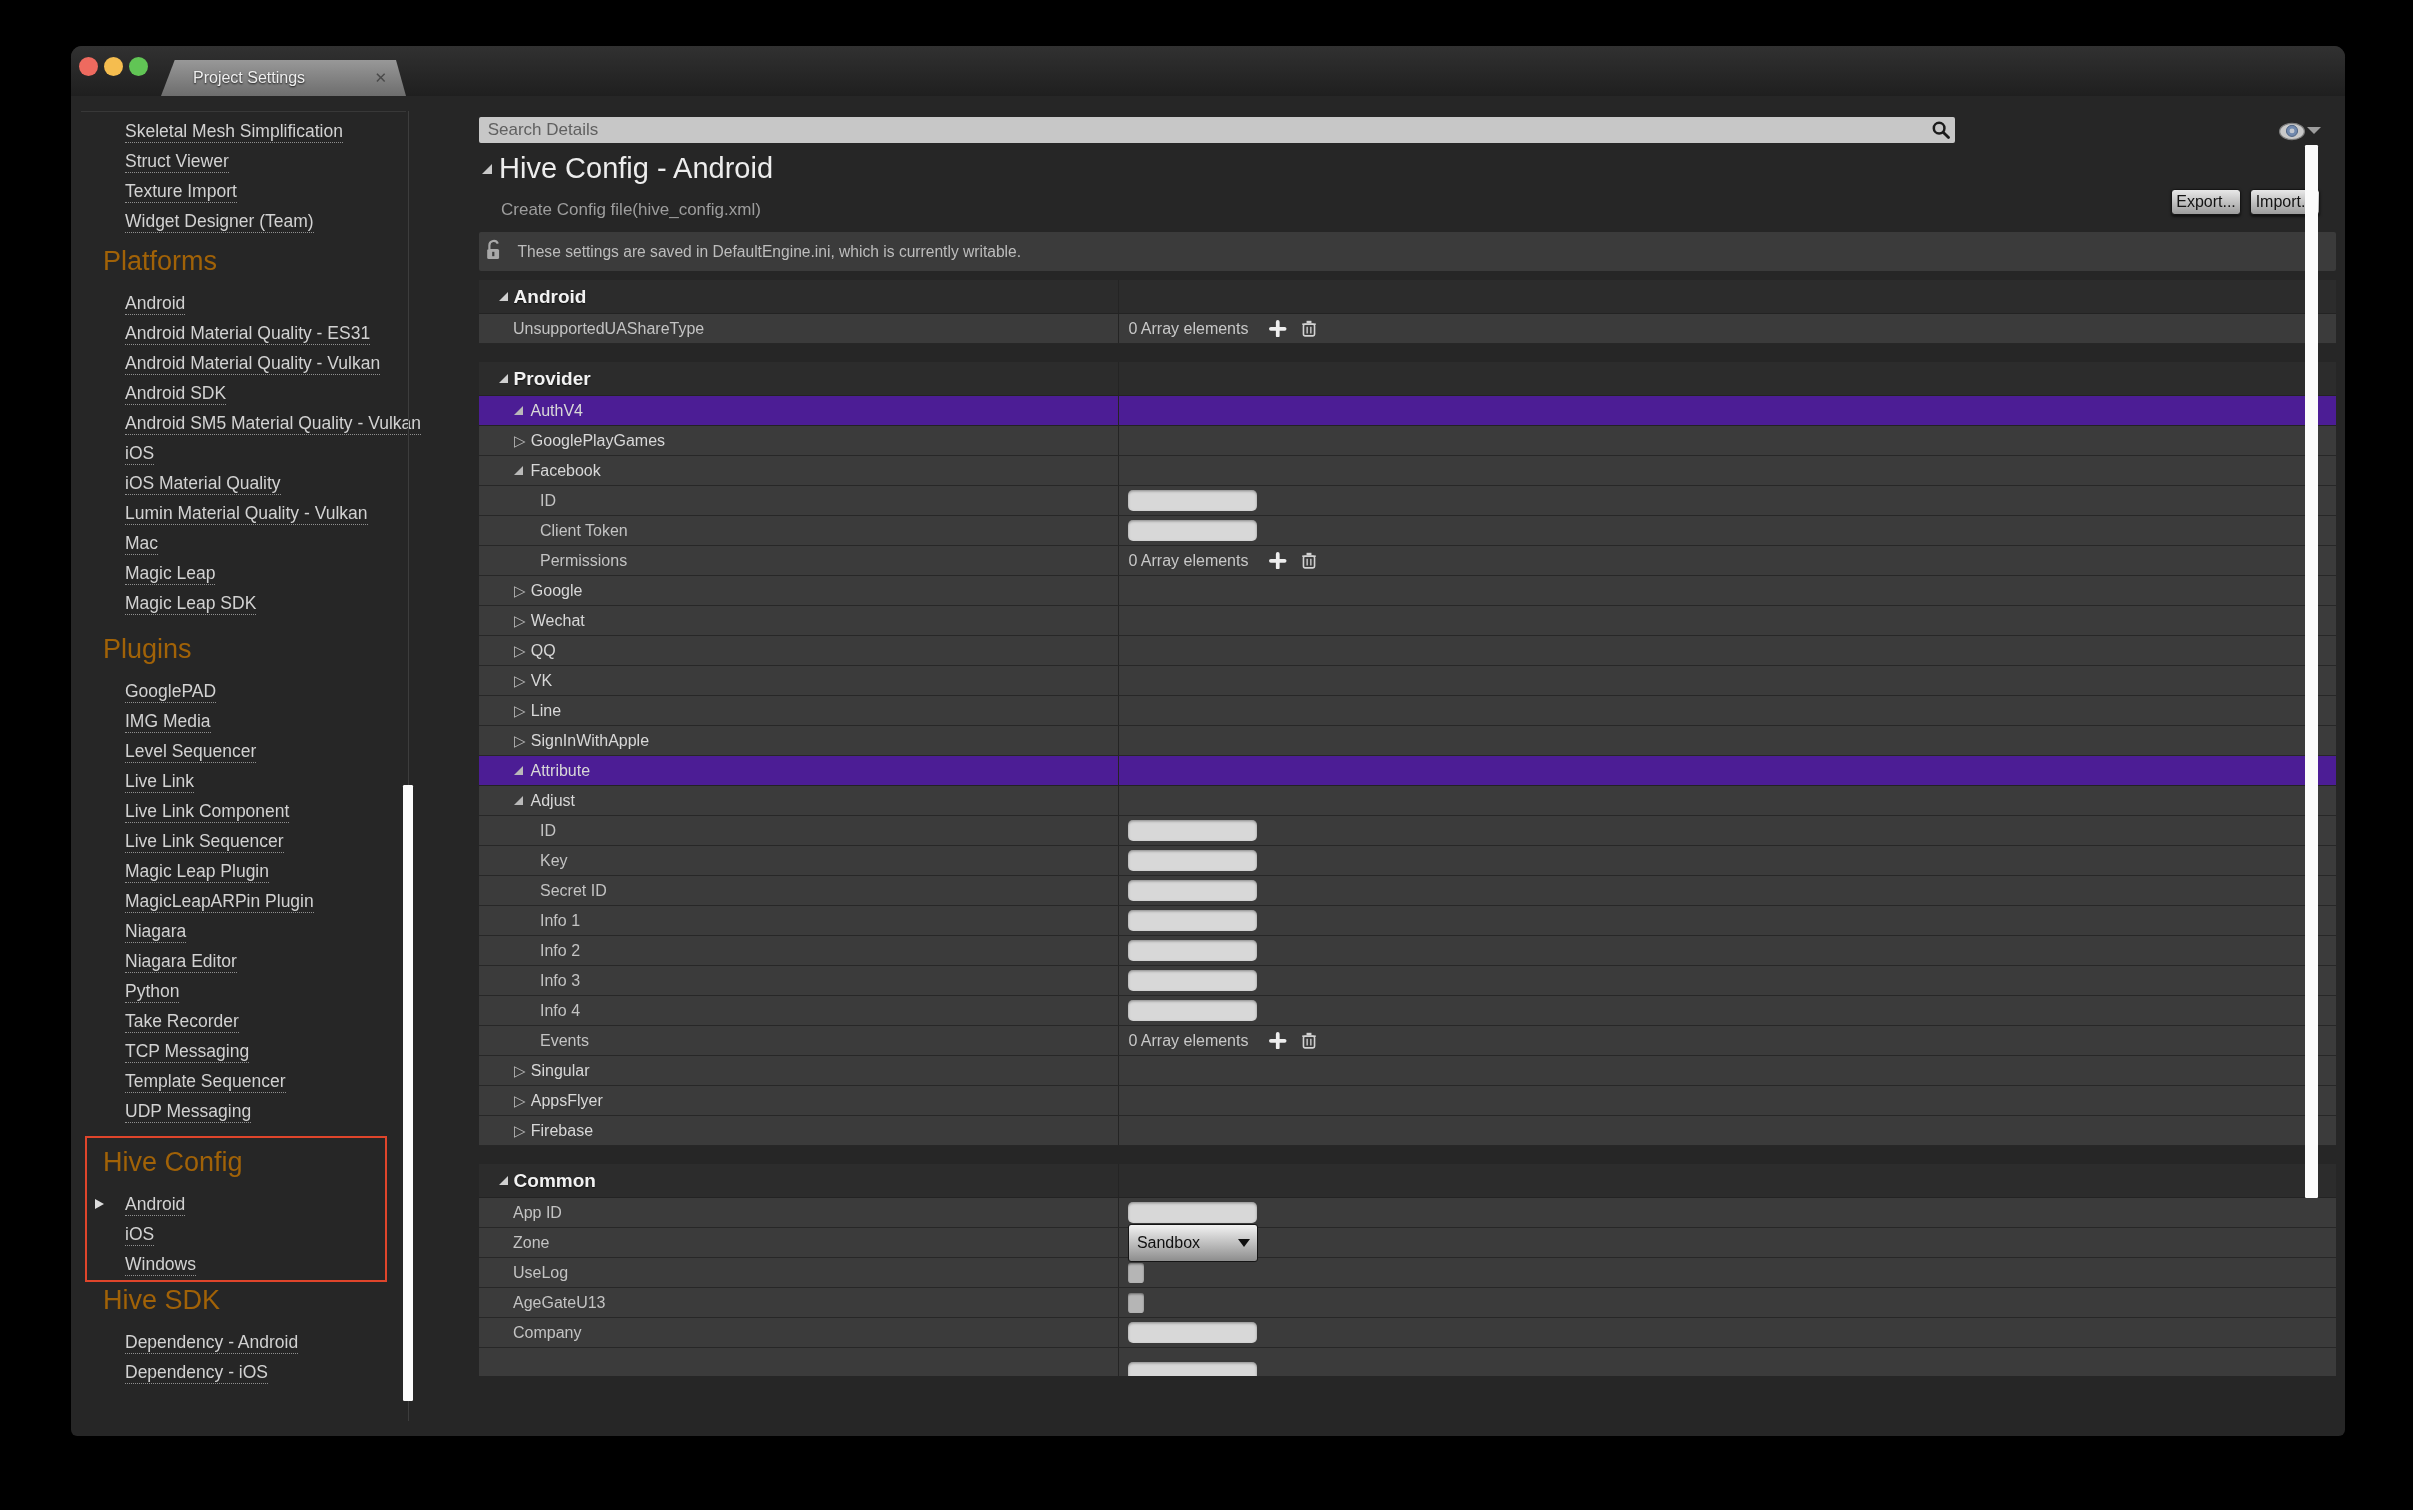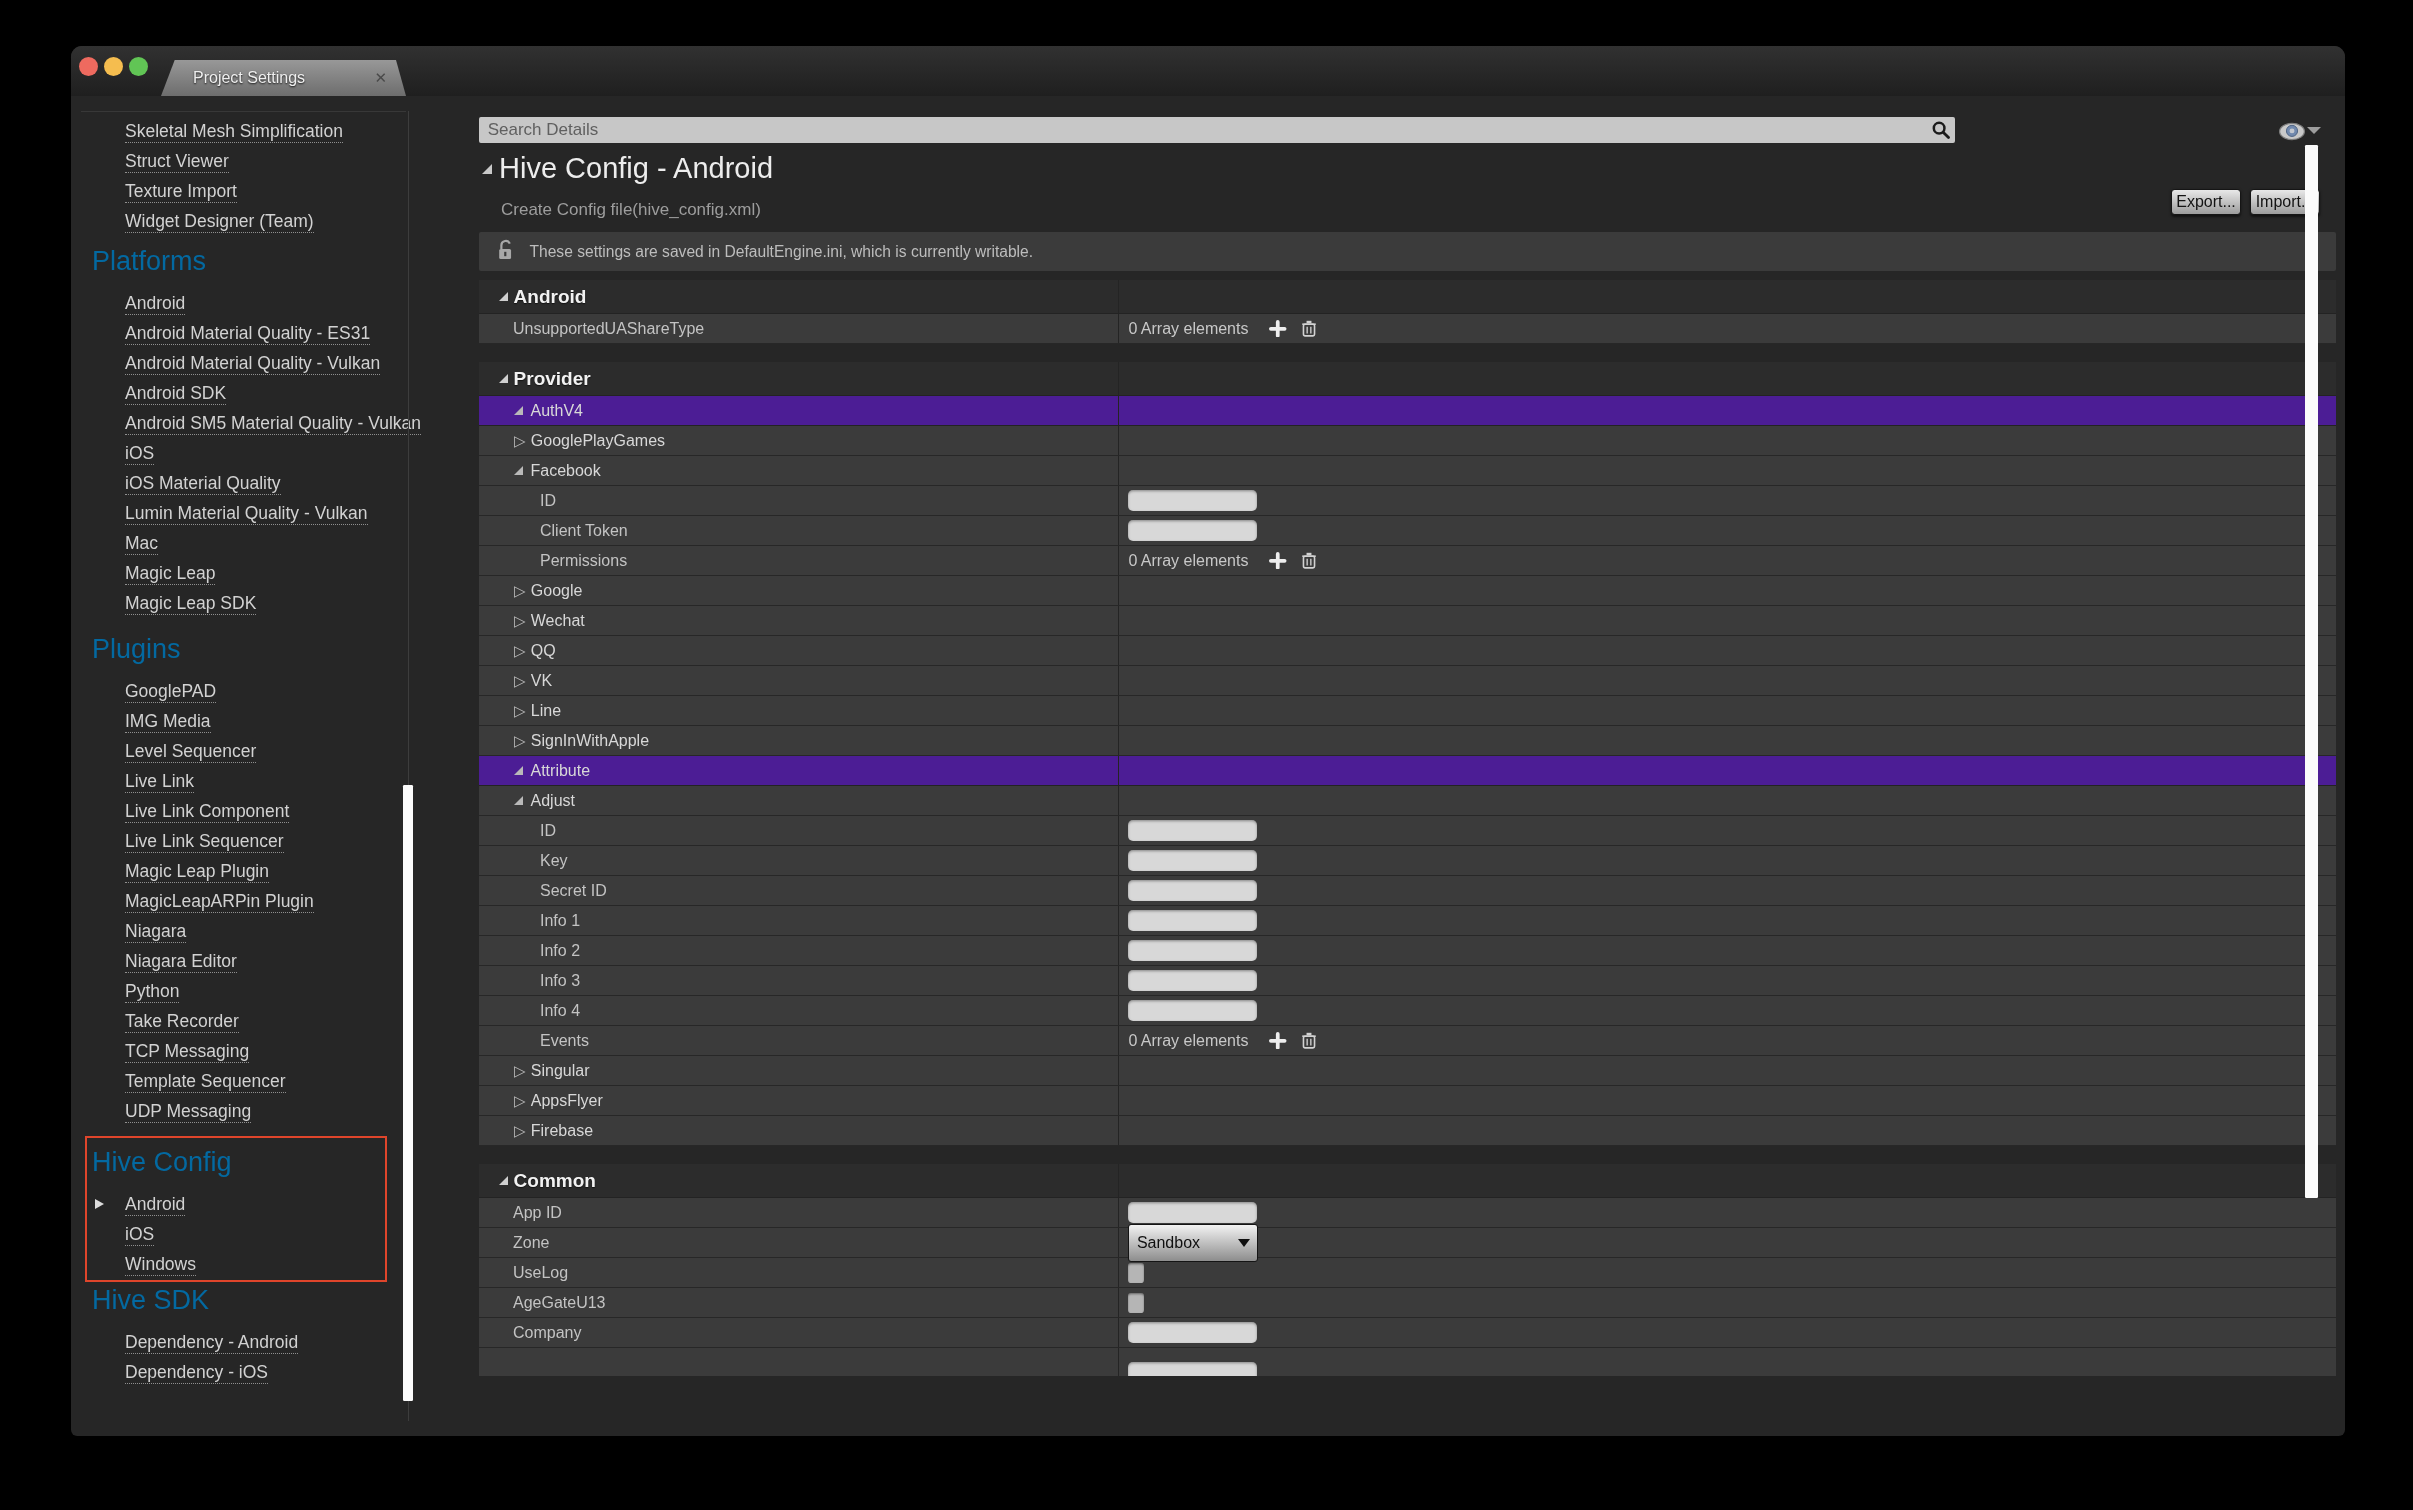--- a/index.html
+++ b/index.html
@@ -19,21 +19,21 @@
   
   .sb-line{position:absolute;left:408px;top:111px;width:1.2px;height:1310px;background:#3d3d3d;}
   .sb-topline{position:absolute;left:81px;top:111px;width:325px;height:1.2px;background:#383838;}
   .sb-thumb{position:absolute;left:403px;top:785px;width:10px;height:616px;background:#fbfbfb;border-radius:1.2px;z-index:6;}
   .sb-section{position:absolute;left:71px;width:331px;}
   #sb-top{top:116px}
   #sb-plat{top:245px}
   #sb-plug{top:633px}
   #sb-hive{top:1146px}
   #sb-sdk{top:1284px}
-  .sb-h{font-size:27px;color:#0369a1;padding-left:21px;line-height:32px;margin-bottom:11.2px;}
+  .sb-h{font-size:27px;color:#a16207;padding-left:32px;line-height:32px;margin-bottom:11.2px;}
   .sb-item{position:relative;line-height:30px;height:30px;padding-left:54px;font-size:17.5px;color:#d2d2d2;white-space:nowrap;}
   .sb-link{border-bottom:1.2px dotted #8f8f8f;padding-bottom:1.2px;cursor:pointer;}
   .sb-marker{position:absolute;left:24px;top:9.4px;width:0;height:0;
     border-left:9.4px solid #dcdcdc;border-top:5.6px solid transparent;border-bottom:5.6px solid transparent;}
   .hl-box{position:absolute;left:85px;top:1136px;width:298px;height:142px;border:2.5px solid #df452b;z-index:3;}
   
   .search-bar{position:absolute;left:479px;top:117px;width:1476px;height:26px;background:#c7c7c7;border-radius:1.9px;}
   .search-bar input{position:absolute;left:0;top:0;width:1748px;height:26px;border:none;outline:none;background:transparent;
     padding:0 0 0 8.7px;font-size:17px;color:#3c3c3c;font-family:inherit;}
   .search-bar input::placeholder{color:#606060;opacity:1;}
@@ -44,21 +44,21 @@
   .title-tri{position:absolute;left:482px;top:164px;width:0;height:0;
     border-left:10.6px solid transparent;border-bottom:10.6px solid #c9c9c9;}
   .page-title{position:absolute;left:499px;top:152px;font-size:29px;color:#ededed;}
   .subtitle{position:absolute;left:501px;top:200px;font-size:17px;color:#9d9d9d;cursor:pointer;}
   .btn{position:absolute;top:189px;width:70px;height:26px;background:linear-gradient(#e8e8e8,#9c9c9c);
     border:1.2px solid #151515;border-radius:3.7px;box-sizing:border-box;display:flex;align-items:center;justify-content:center;
     font-size:16px;color:#131313;box-shadow:0 1.2px 2.5px rgba(0,0,0,.55);}
   #btn-export{left:2171px}
   #btn-import{left:2250px}
   .notice{position:absolute;left:479px;top:232px;width:1857px;height:39px;background:#3b3b3b;border-radius:1.9px;
-    display:flex;align-items:center;padding-left:18px;box-sizing:border-box;gap:15px;}
+    display:flex;align-items:center;padding-left:6px;box-sizing:border-box;gap:15px;}
   .notice-text{font-size:15.6px;color:#bdbdbd;}
   .main-thumb{position:absolute;left:2305px;top:145px;width:12.5px;height:1053px;background:#fbfbfb;border-radius:1.2px;z-index:7;}
   
   .details{position:absolute;left:479px;top:280px;width:1857px;height:1124px;overflow:hidden;}
   .drow{display:flex;height:30px;background:#3b3b3b;border-bottom:1.2px solid #272727;box-sizing:border-box;}
   .drow.header{height:34px;background:#2c2c2c;border-bottom:1.2px solid #232323;}
   .drow.cat-dark{background:#4c1d95;border-bottom:1.2px solid #232323;}
   .row-gap{height:18px;background:transparent;}
   .ncell{width:640px;flex:none;border-right:1.2px solid #242424;display:flex;align-items:center;box-sizing:border-box;}
   .vcell{flex:1;display:flex;align-items:center;padding-left:9.4px;}

